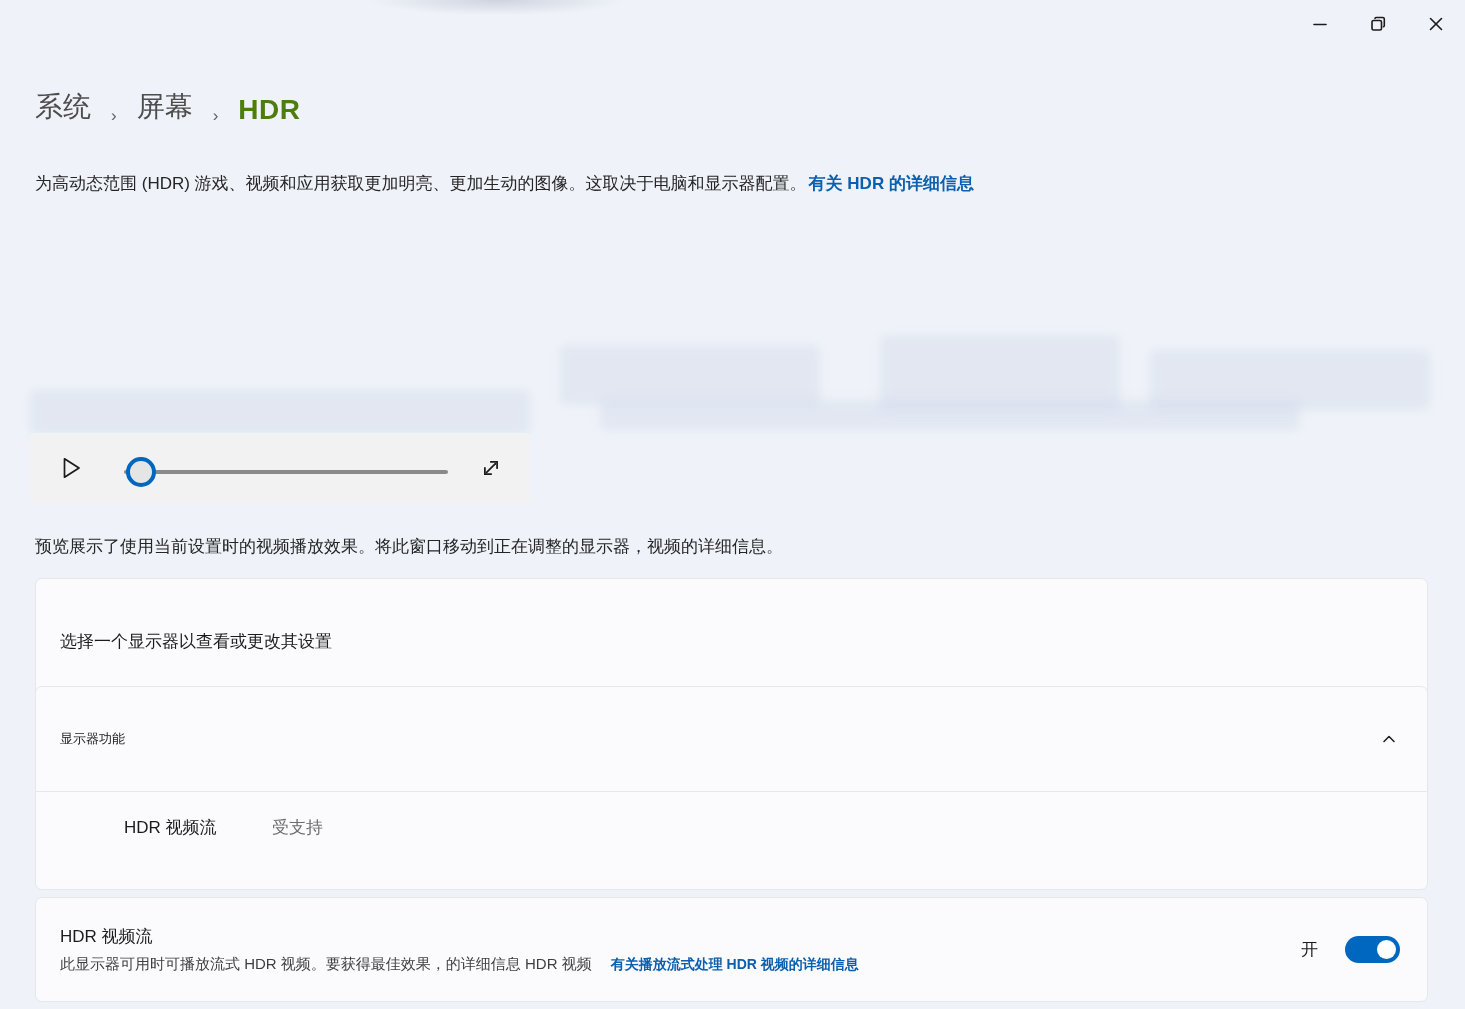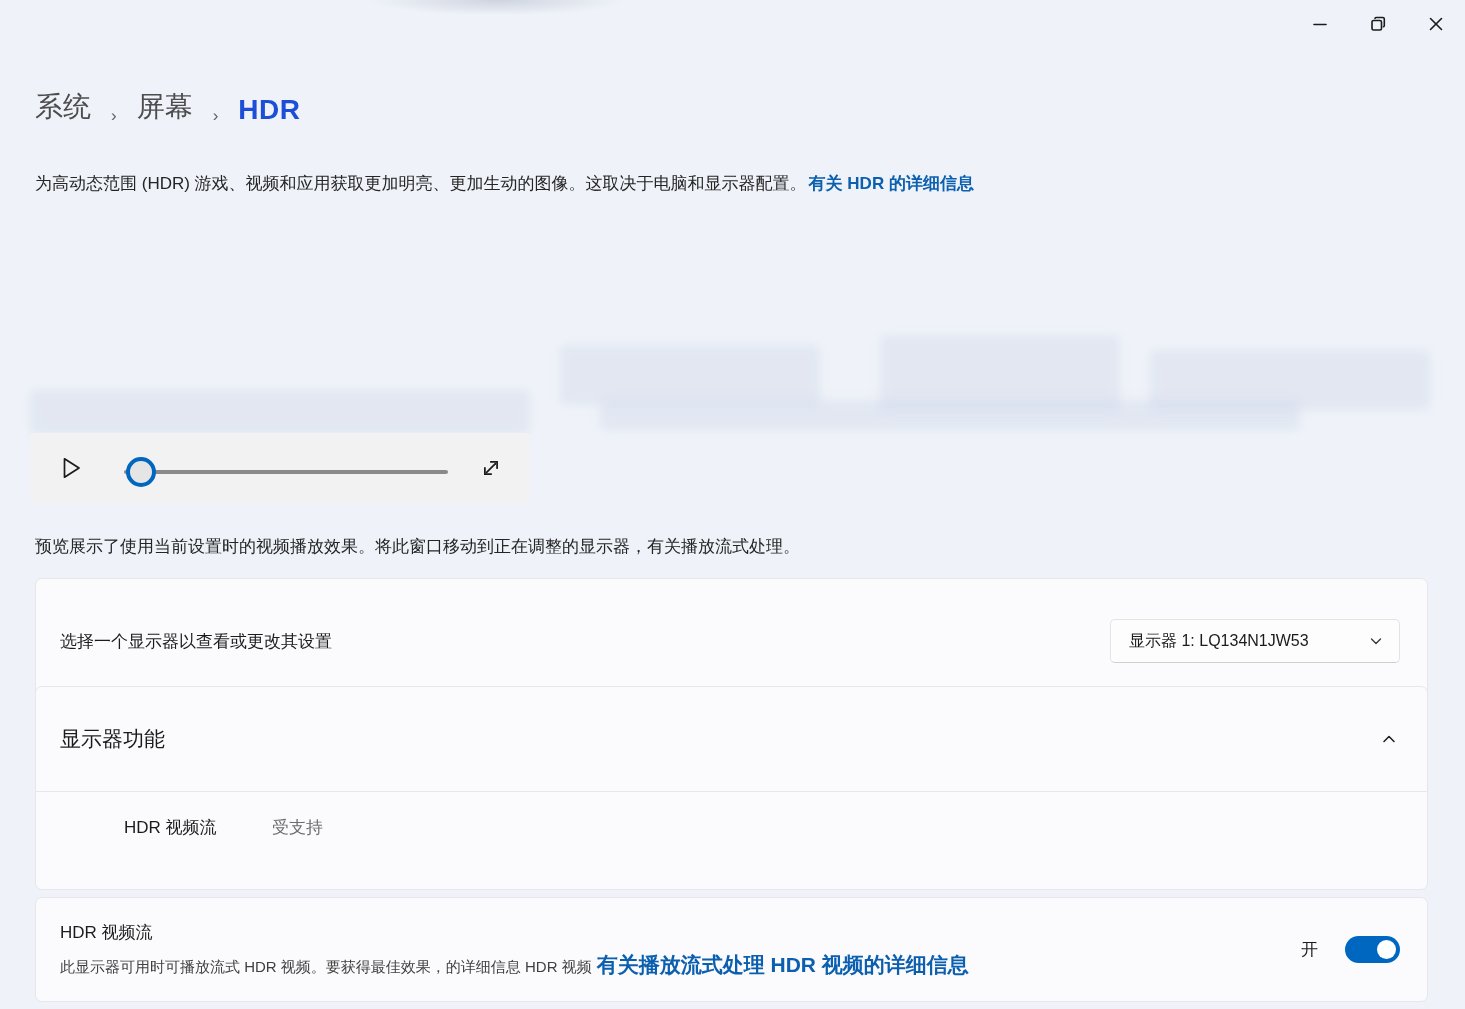--- a/index.html
+++ b/index.html
@@ -21,21 +21,21 @@
 
   
   .win-controls{top:0;right:0;height:48px;display:flex;}
   .win-btn{width:58px;height:48px;display:flex;align-items:center;justify-content:center;cursor:pointer;}
   .win-btn svg{display:block;}
 
   
   .breadcrumb{left:35px;top:88px;display:flex;align-items:flex-end;font-size:28px;}
   .crumb{color:#4d4d4d;}
   .crumb-sep{font-size:17px;color:#5f5f5f;margin:0 20px;padding-top:4px;}
-  .crumb-current{color:#1d4ed8;font-weight:700;letter-spacing:.5px;}
+  .crumb-current{color:#4d7c0f;font-weight:700;letter-spacing:.5px;}
 
   
   .page-desc{left:35px;top:172px;font-size:17px;line-height:24px;color:#252525;white-space:nowrap;}
   .text-link{color:var(--c-link,#0b5fae);font-weight:600;cursor:pointer;text-decoration:none;}
   .page-desc .text-link{margin-left:2px;}
 
   
   .ghost{position:absolute;background:rgba(206,214,231,.38);filter:blur(5px);border-radius:6px;pointer-events:none;}
 
   
@@ -56,32 +56,32 @@
   .card-selector{top:578px;height:126px;display:flex;align-items:center;justify-content:space-between;padding:0 27px 0 24px;}
   .selector-label{font-size:17px;color:#1b1b1b;}
   .dropdown{width:290px;height:44px;background:#fdfdfe;border:1px solid #e4e4e6;border-bottom-color:#cfcfd3;
     border-radius:5px;display:flex;align-items:center;justify-content:space-between;
     padding:0 16px 0 18px;box-sizing:border-box;cursor:pointer;}
   .dropdown-value{font-size:16px;color:#1b1b1b;}
 
   .card-capabilities{top:686px;height:204px;}
   .cap-header{height:104px;display:flex;align-items:center;justify-content:space-between;
     padding:0 30px 0 24px;cursor:pointer;}
-  .cap-title{font-size:21px;color:#1b1b1b;}
+  .cap-title{font-size:13px;color:#1b1b1b;}
   .cap-divider{height:1px;background:#e7e8eb;width:100%;}
   .cap-body{padding:16px 0 0 88px;}
   .cap-row{display:flex;height:38px;align-items:center;font-size:17px;}
   .cap-row-label{width:148px;color:#1b1b1b;}
   .cap-row-value{color:#6d6d6d;}
 
   .card-hdrstream{top:897px;height:105px;display:flex;align-items:center;justify-content:space-between;
     padding:0 27px 0 24px;}
   .hdr-title{font-size:17px;color:#1b1b1b;margin-bottom:7px;}
   .hdr-sub{font-size:15px;color:#3f3f3f;white-space:nowrap;}
-  .hdr-sub .text-link{margin-left:5px;font-size:21px;}
+  .hdr-sub .text-link{margin-left:19px;font-size:14px;}
   .toggle-wrap{display:flex;align-items:center;}
   .toggle-label{font-size:17px;color:#1b1b1b;margin-right:27px;}
   .toggle{width:55px;height:27px;border-radius:14px;background:var(--c-accent,#0067c0);position:relative;cursor:pointer;}
   .toggle-knob{position:absolute;right:4px;top:4px;width:19px;height:19px;border-radius:50%;background:#fff;}
 
   .icon-line{stroke:#1b1b1b;stroke-width:1.6;fill:none;stroke-linecap:round;}
 </style>
 </head>
 <body>
 
@@ -137,30 +137,24 @@
   </div>
   <div class="expand-btn">
     <svg width="24" height="24" viewBox="0 0 22 22">
       <line class="icon-line" x1="7" y1="15" x2="15" y2="7"></line>
       <polyline class="icon-line" points="10.8,5.4 16.6,5.4 16.6,11.2"></polyline>
       <polyline class="icon-line" points="5.4,10.8 5.4,16.6 11.2,16.6"></polyline>
     </svg>
   </div>
 </div>
 
-<div class="abs preview-caption">预览展示了使用当前设置时的视频播放效果。将此窗口移动到正在调整的显示器，有关播放流式处理。</div>
+<div class="abs preview-caption">预览展示了使用当前设置时的视频播放效果。将此窗口移动到正在调整的显示器，视频的详细信息。</div>
 
 <div class="abs card card-selector">
   <span class="selector-label">选择一个显示器以查看或更改其设置</span>
-  <div class="dropdown">
-    <span class="dropdown-value">显示器 1: LQ134N1JW53</span>
-    <svg width="14" height="14" viewBox="0 0 14 14">
-      <polyline points="2.5,5 7,9.5 11.5,5" fill="none" stroke="#3c3c3c" stroke-width="1.4" stroke-linecap="round" stroke-linejoin="round"></polyline>
-    </svg>
-  </div>
 </div>
 
 <div class="abs card card-capabilities">
   <div class="cap-header">
     <span class="cap-title">显示器功能</span>
     <svg width="16" height="16" viewBox="0 0 16 16">
       <polyline points="3,10.5 8,5.5 13,10.5" fill="none" stroke="#1b1b1b" stroke-width="1.5" stroke-linecap="round" stroke-linejoin="round"></polyline>
     </svg>
   </div>
   <div class="cap-divider"></div>

